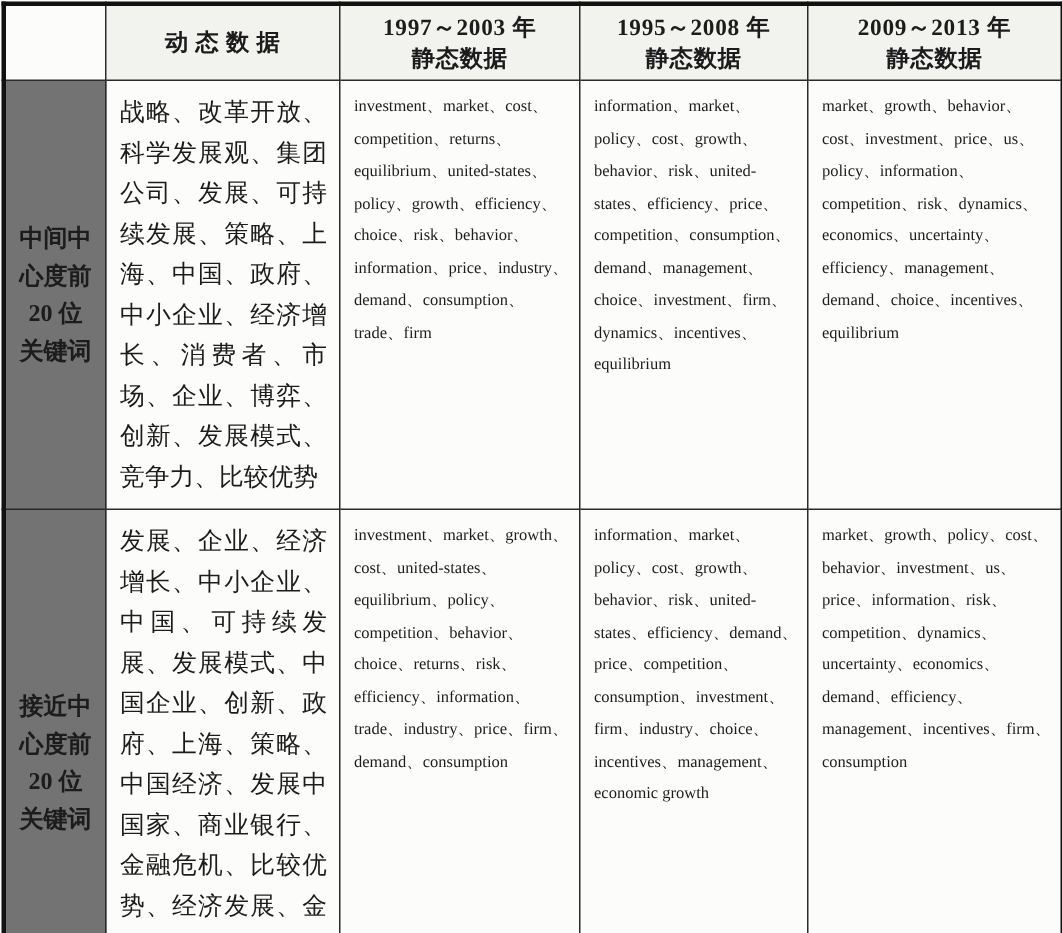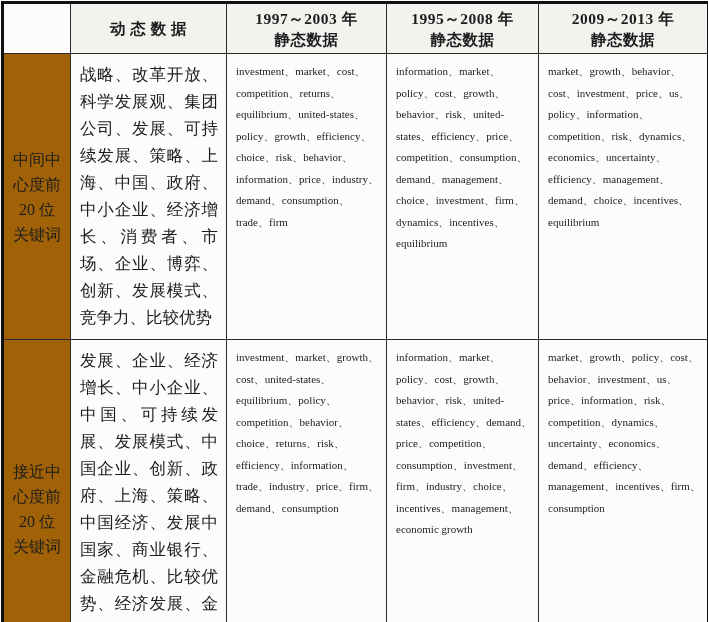--- a/index.html
+++ b/index.html
@@ -44,27 +44,27 @@
     line-height: 21px;
     text-align: center;
     vertical-align: middle;
     white-space: pre-line;
     background: #f2f2ef;
     letter-spacing: 0.5px;
   }
   th.corner { background: #fcfcfa; }
 
   th.row-label {
-    font-weight: normal;
+    font-weight: bold;
     font-size: 16px;
     line-height: 25px;
     text-align: center;
     vertical-align: middle;
     white-space: pre-line;
-    background: #a16207;
+    background: #737373;
   }
 
   td.cell {
     vertical-align: top;
     padding: 7px 5px 6px 9px;
   }
   td.cell-cn {
     font-size: 16.5px;
     line-height: 27px;
     text-align: justify;

